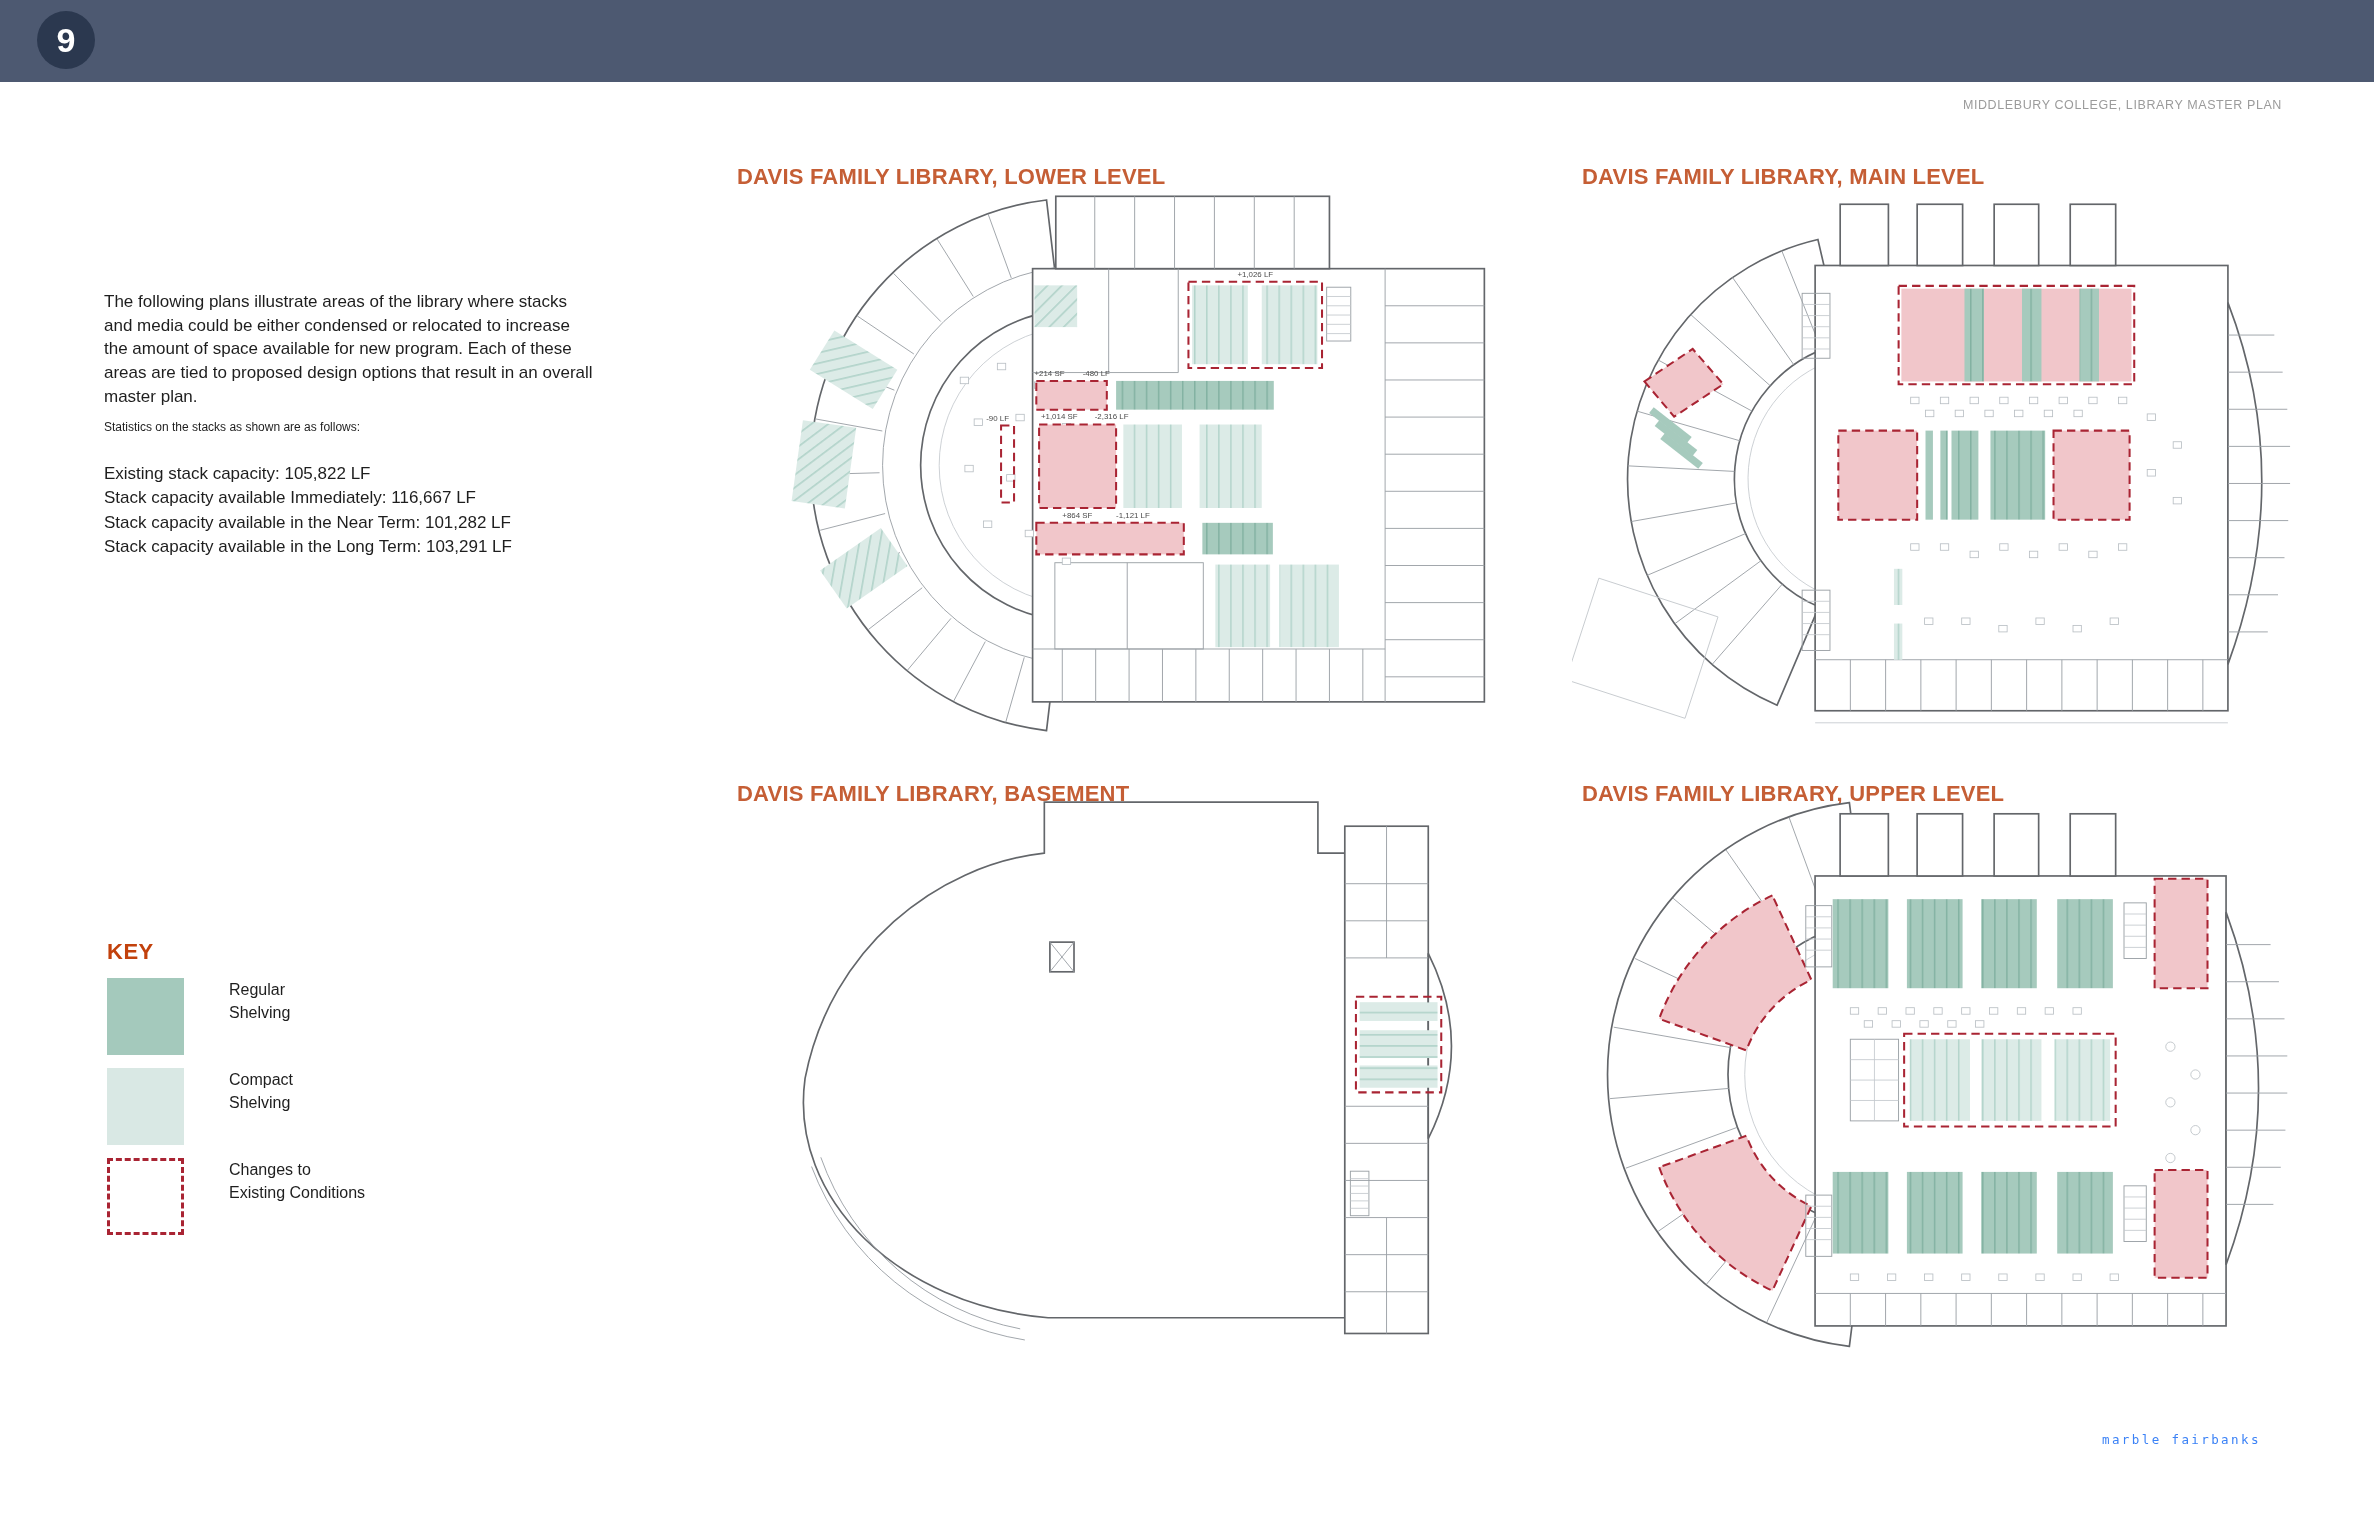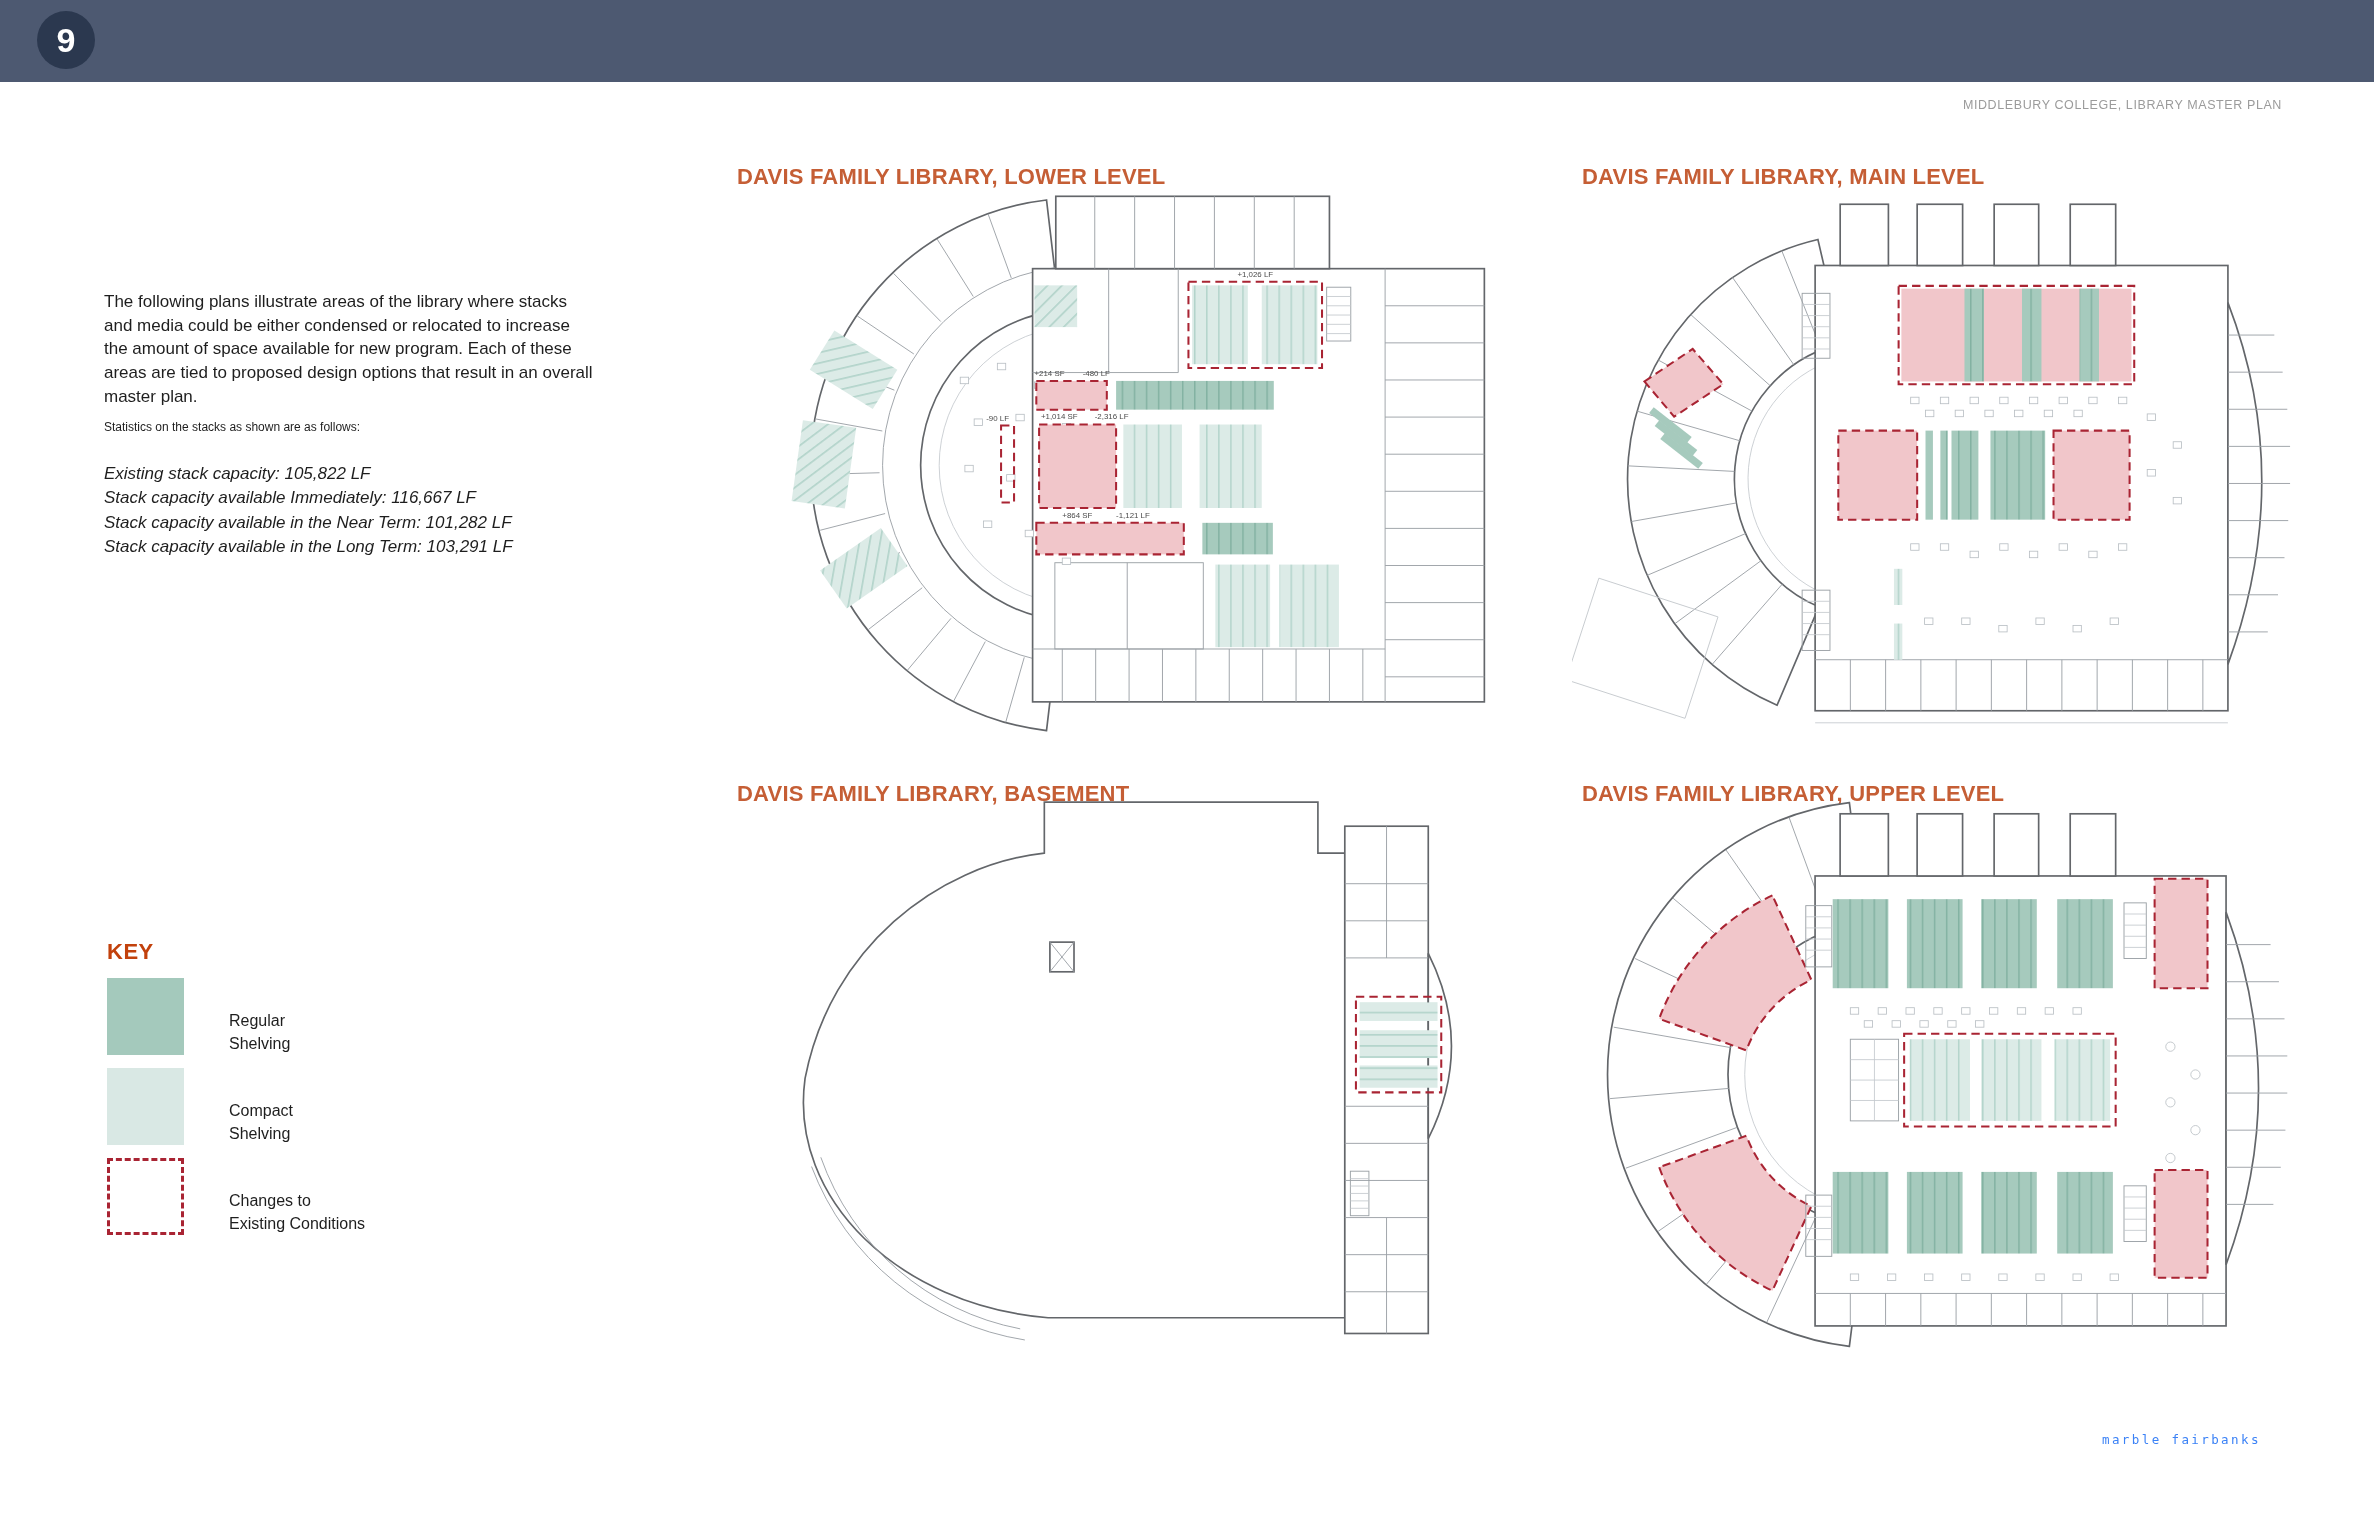--- a/index.html
+++ b/index.html
@@ -11,25 +11,25 @@
   .top-bar{position:absolute;left:0;top:0;width:2375px;height:82px;background:#4d5971;}
   .page-badge{position:absolute;left:37px;top:11px;width:58px;height:58px;border-radius:50%;
     background:#2b384f;color:#ffffff;font-size:34px;font-weight:bold;
     display:flex;align-items:center;justify-content:center;}
   .project-label{position:absolute;right:93px;top:98px;font-size:12.5px;color:#9b9b9b;letter-spacing:0.6px;}
   
   .intro{position:absolute;left:104px;top:275px;width:492px;}
   .intro h1{margin:0;font-size:37px;line-height:1.07;font-weight:bold;color:#44587b;letter-spacing:-0.3px;}
   .intro .body-text{margin-top:15px;font-size:17px;line-height:1.39;white-space:pre-line;}
   .intro .stats-intro{margin-top:12px;font-size:12px;}
-  .intro .stats{margin-top:28px;font-size:17px;line-height:1.43;font-style:italic;}
+  .intro .stats{margin-top:28px;font-size:17px;line-height:1.43;}
   
   .key{position:absolute;left:107px;top:939px;width:390px;}
   .key-title{font-size:22px;font-weight:bold;color:#c2410c;letter-spacing:0.5px;}
-  .key-row{display:flex;align-items:flex-end;margin-top:13px;}
+  .key-row{display:flex;align-items:flex-start;margin-top:13px;}
   .key-row:first-of-type{margin-top:18.6px;}
   .swatch{width:77px;height:77px;flex:0 0 77px;}
   .swatch.regular{background:#a4c9bc;}
   .swatch.compact{background:#d9e8e4;}
   .swatch.gained{background:#f1c6ca;}
   .swatch.changes{background:#ffffff;border:3.2px dashed #a92433;box-sizing:border-box;}
   .key-label{margin-left:45px;font-size:16px;line-height:1.45;white-space:pre-line;}
   
   .plan-title{position:absolute;font-size:22px;font-weight:bold;color:#c55e35;letter-spacing:0.2px;}
   #title-lower{left:737px;top:164px;}

